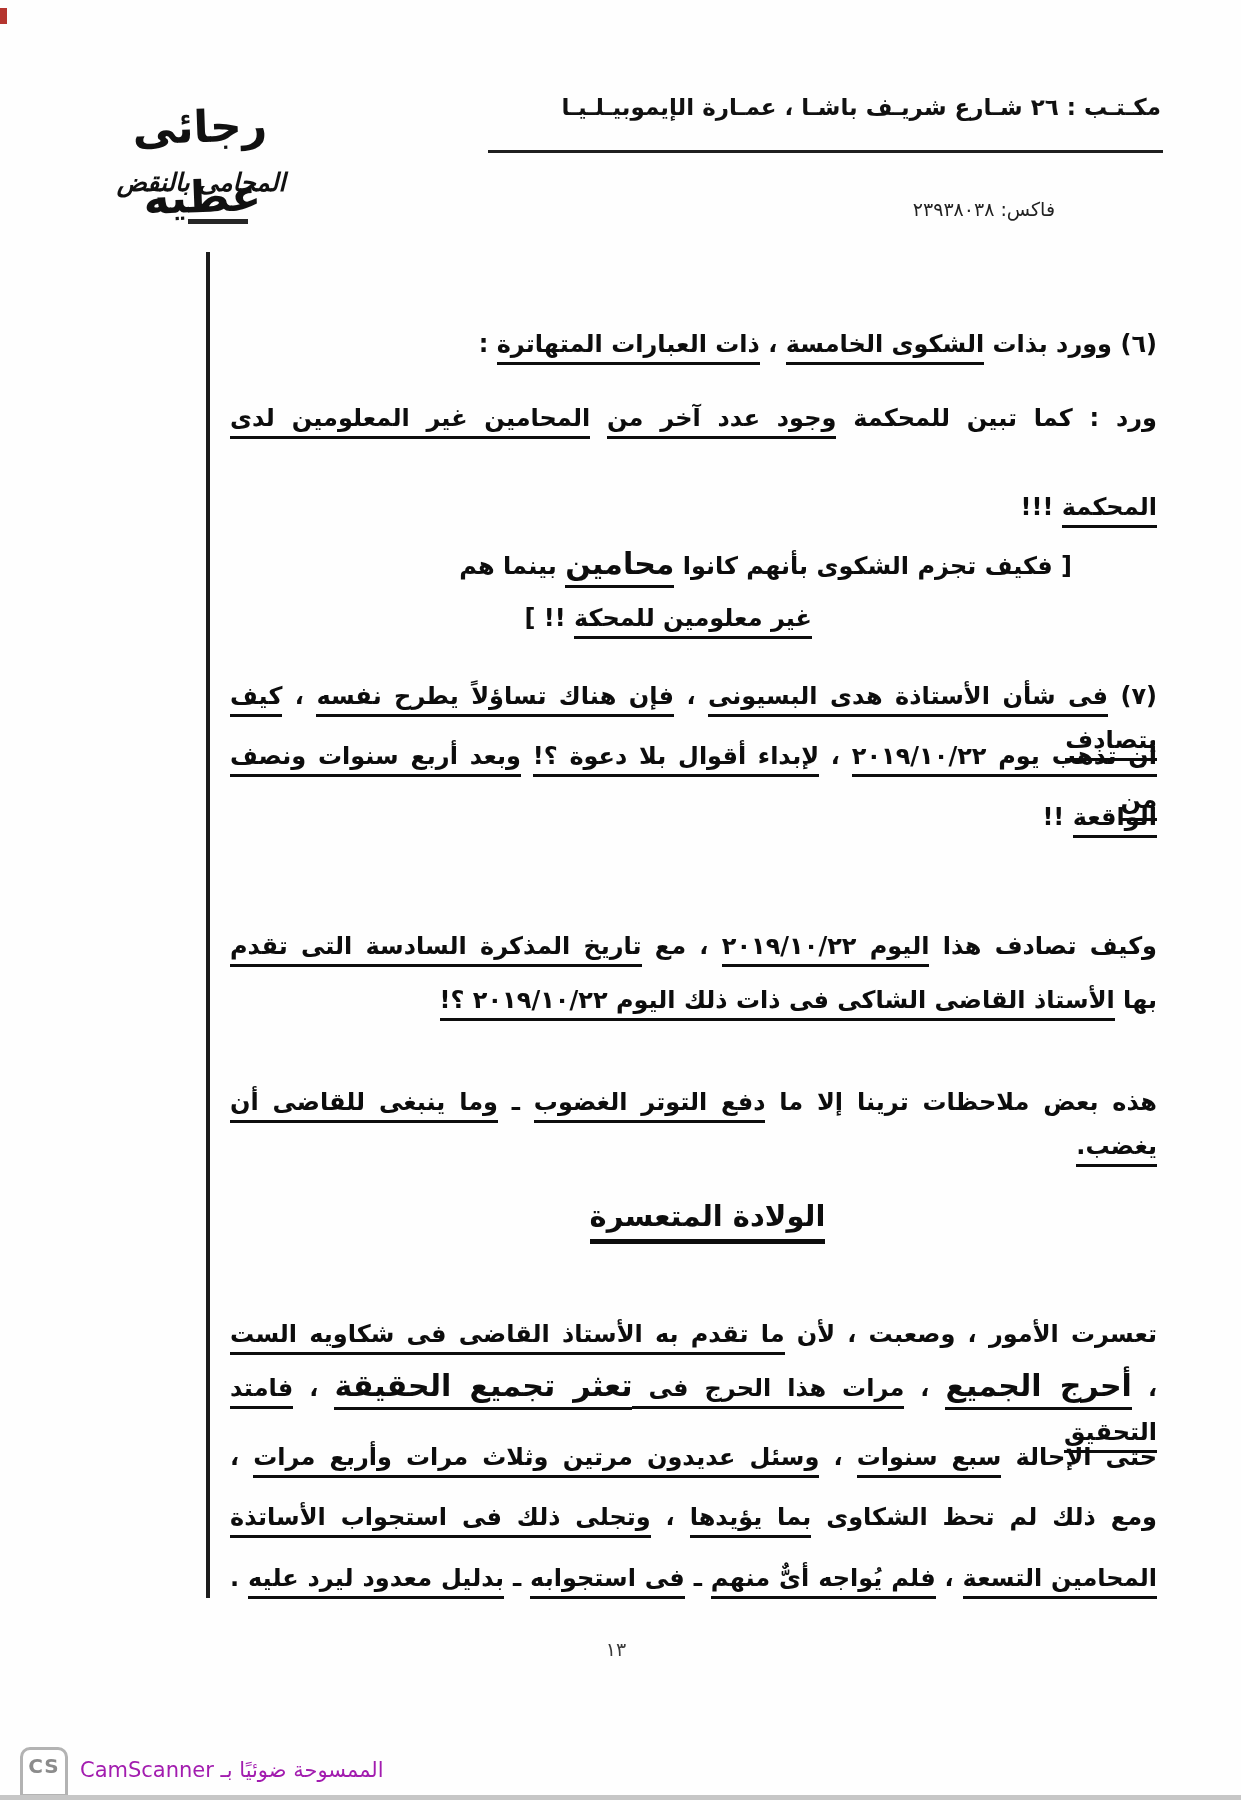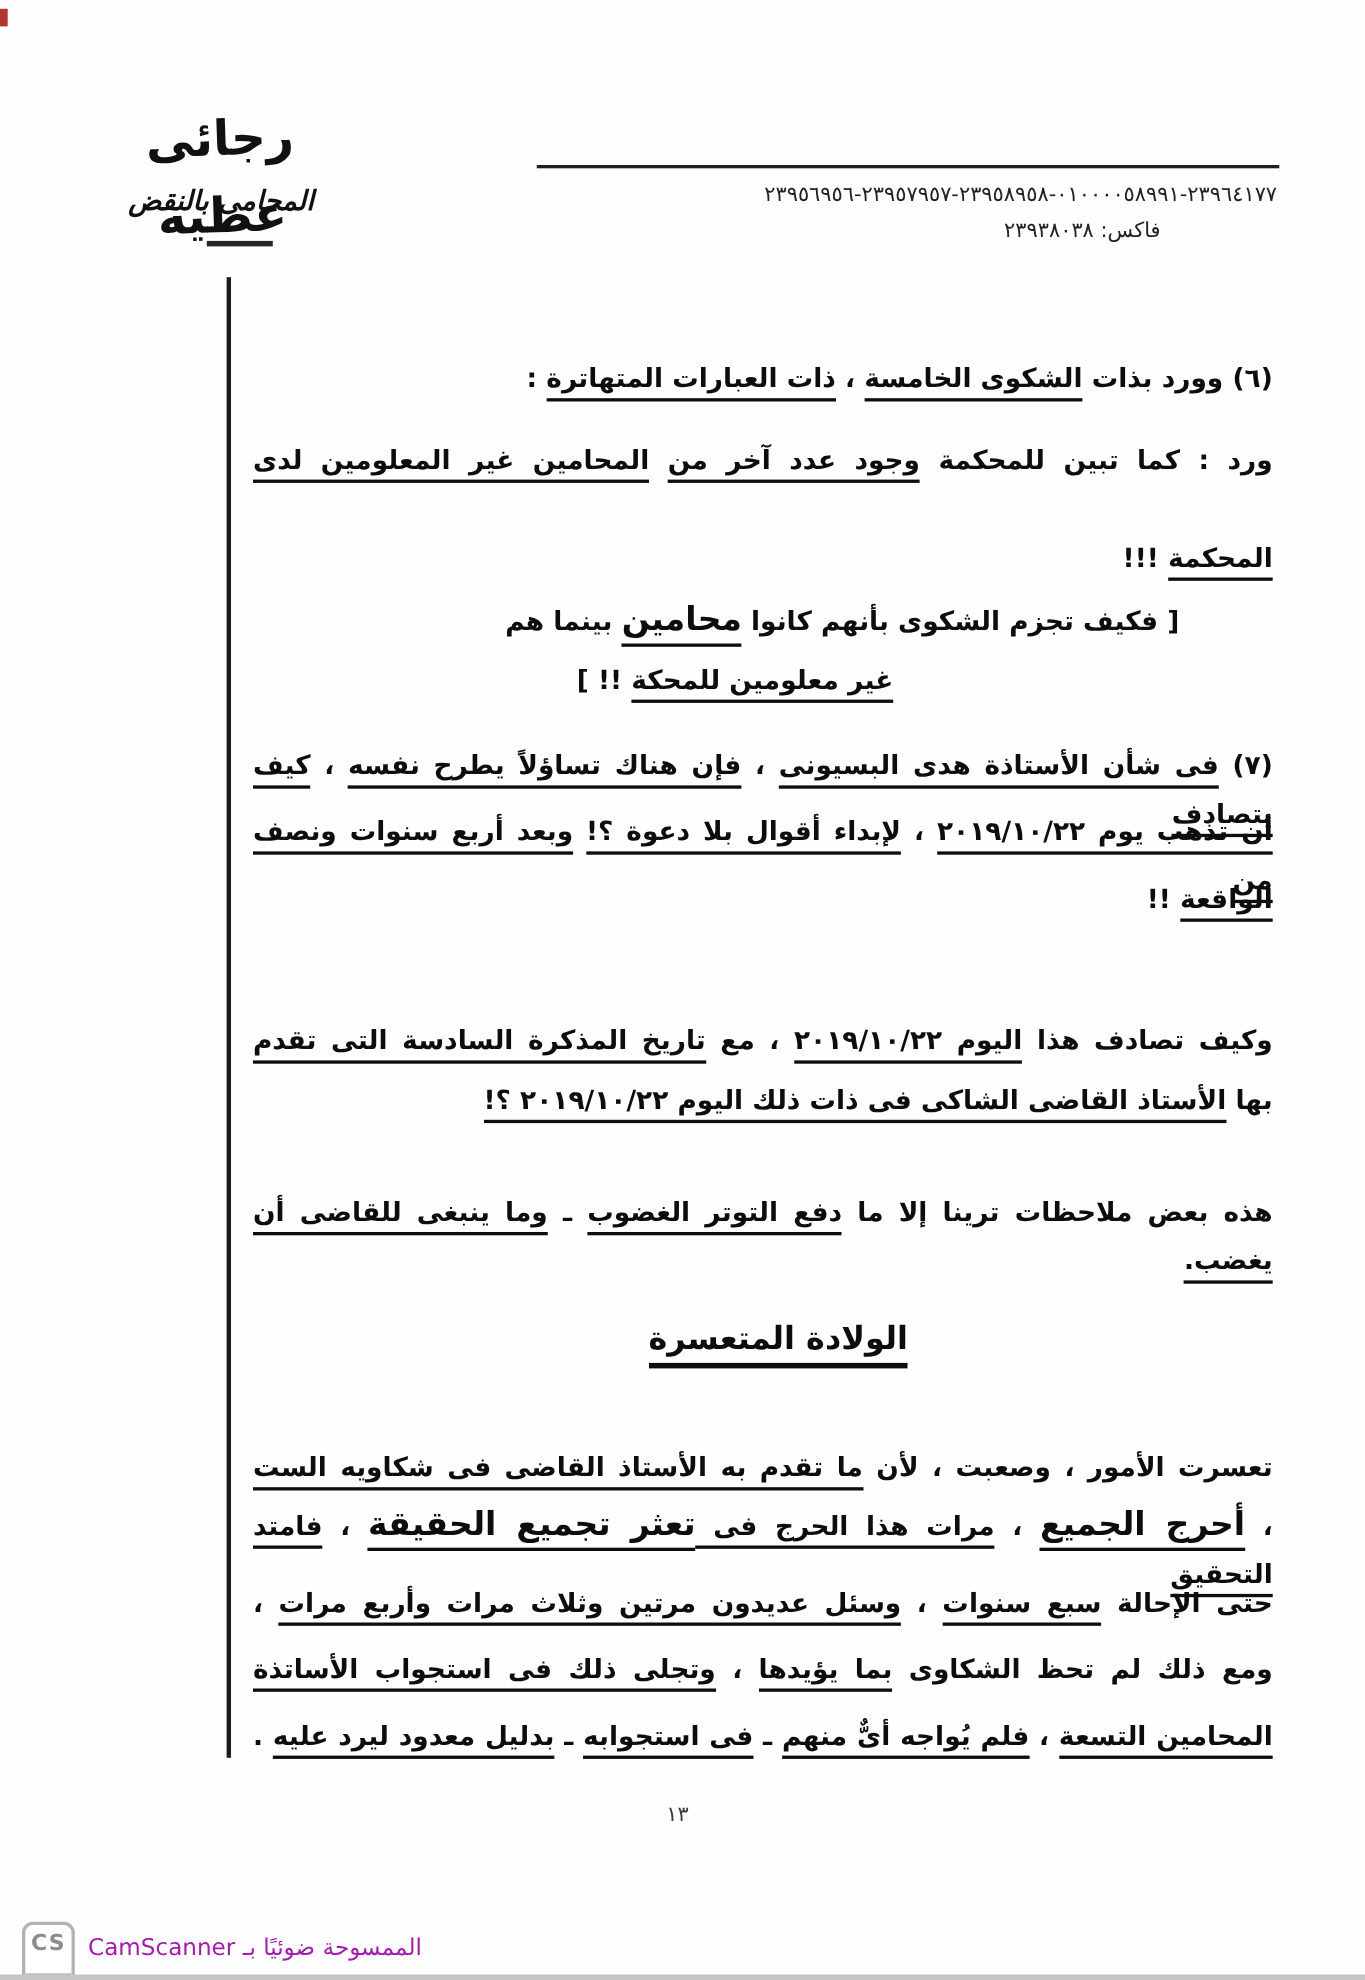--- a/index.html
+++ b/index.html
@@ -55,22 +55,22 @@
 <body>
 
 <div class="sheet">
 
   <div class="artifact-red"></div>
 
   <div class="logo-name">رجائى عطيه</div>
   <div class="logo-title">المحامى بالنقض</div>
   <div class="logo-dash"></div>
 
+  <div class="address">مكـتـب : ٢٦ شـارع شريـف باشـا ، عمـارة الإيموبيـلـيـا</div>
   <div class="head-rule"></div>
-  <div class="phones">٢٣٩٦٤١٧٧-٠١٠٠٠٠٥٨٩٩١-٢٣٩٥٨٩٥٨-٢٣٩٥٧٩٥٧-٢٣٩٥٦٩٥٦</div>
   <div class="fax">فاكس: ٢٣٩٣٨٠٣٨</div>
 
   <div class="vrule"></div>
 
   <div id="doc-body">
       <div class="bline right" style="top: 322px;"><span>(٦) وورد بذات </span><span class="u">الشكوى الخامسة</span><span> ، </span><span class="u">ذات العبارات المتهاترة</span><span> :</span></div>
       <div class="bline full" style="top: 396px;"><span>ورد : كما تبين للمحكمة </span><span class="u">وجود عدد آخر من</span><span> </span><span class="u">المحامين غير المعلومين لدى</span></div>
       <div class="bline right" style="top: 485px;"><span class="u">المحكمة</span><span> !!!</span></div>
       <div class="bline right" style="top: 542px; padding-right: 85px;"><span>[ فكيف تجزم الشكوى بأنهم كانوا </span><span class="u big">محامين</span><span> بينما هم</span></div>
       <div class="bline right" style="top: 596px; padding-right: 345px;"><span class="u">غير معلومين للمحكة</span><span> !! ]</span></div>

